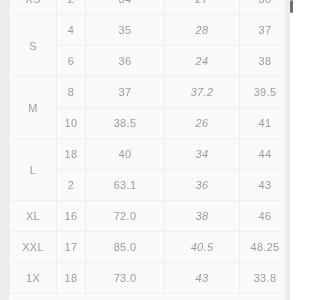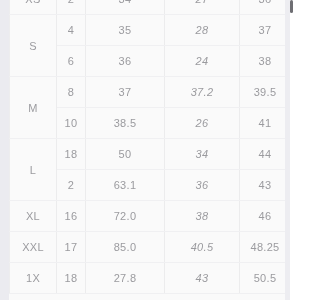--- a/index.html
+++ b/index.html
@@ -154,21 +154,21 @@
           </tr>
           <tr>
             <td class="num-cell">10</td>
             <td class="bust-cell">38.5</td>
             <td class="waist-cell">26</td>
             <td class="hip-cell">41</td>
           </tr>
           <tr>
             <td class="size-cell" rowspan="2">L</td>
             <td class="num-cell">18</td>
-            <td class="bust-cell">50</td>
+            <td class="bust-cell">40</td>
             <td class="waist-cell">34</td>
             <td class="hip-cell">44</td>
           </tr>
           <tr>
             <td class="num-cell">2</td>
             <td class="bust-cell">63.1</td>
             <td class="waist-cell">36</td>
             <td class="hip-cell">43</td>
           </tr>
           <tr>
@@ -181,23 +181,23 @@
           <tr>
             <td class="size-cell" rowspan="1">XXL</td>
             <td class="num-cell">17</td>
             <td class="bust-cell">85.0</td>
             <td class="waist-cell">40.5</td>
             <td class="hip-cell">48.25</td>
           </tr>
           <tr>
             <td class="size-cell" rowspan="1">1X</td>
             <td class="num-cell">18</td>
-            <td class="bust-cell">27.8</td>
+            <td class="bust-cell">73.0</td>
             <td class="waist-cell">43</td>
-            <td class="hip-cell">50.5</td>
+            <td class="hip-cell">33.8</td>
           </tr>
         </tbody>
     </table>
   </div>
 
   <div id="scroll-track"></div>
   <div id="scroll-gutter"></div>
   <div id="scroll-thumb"></div>
 
 </div>

